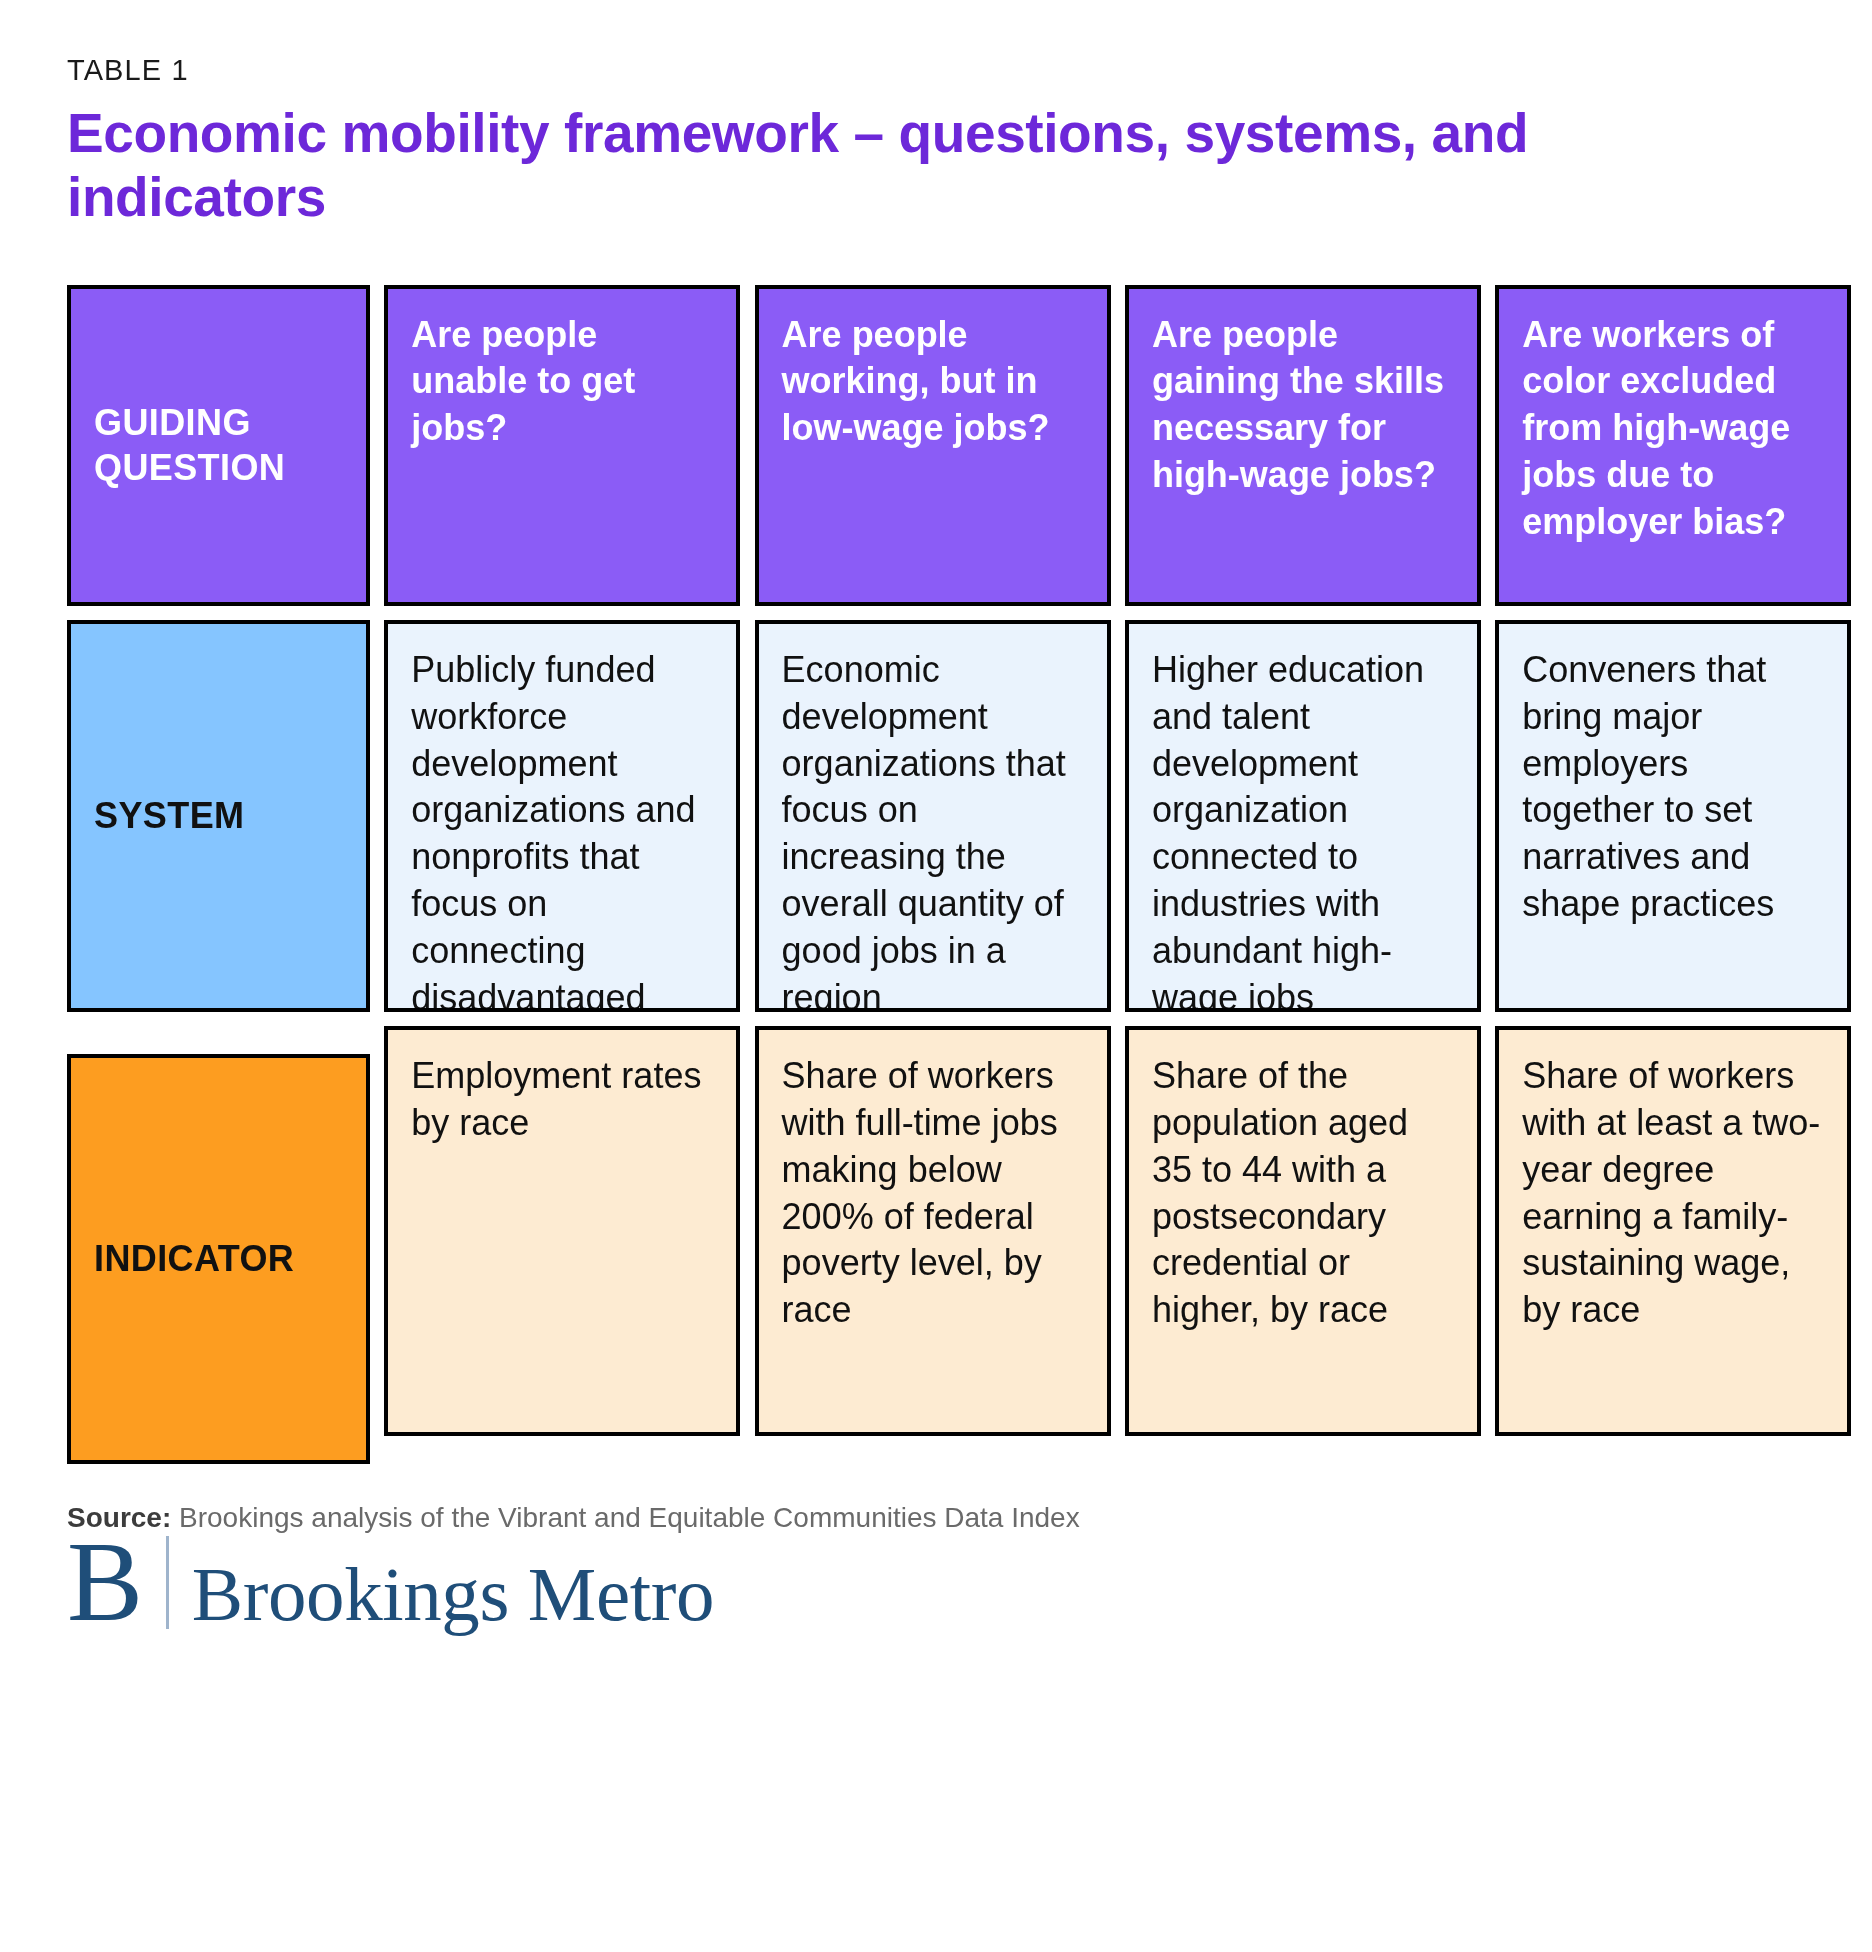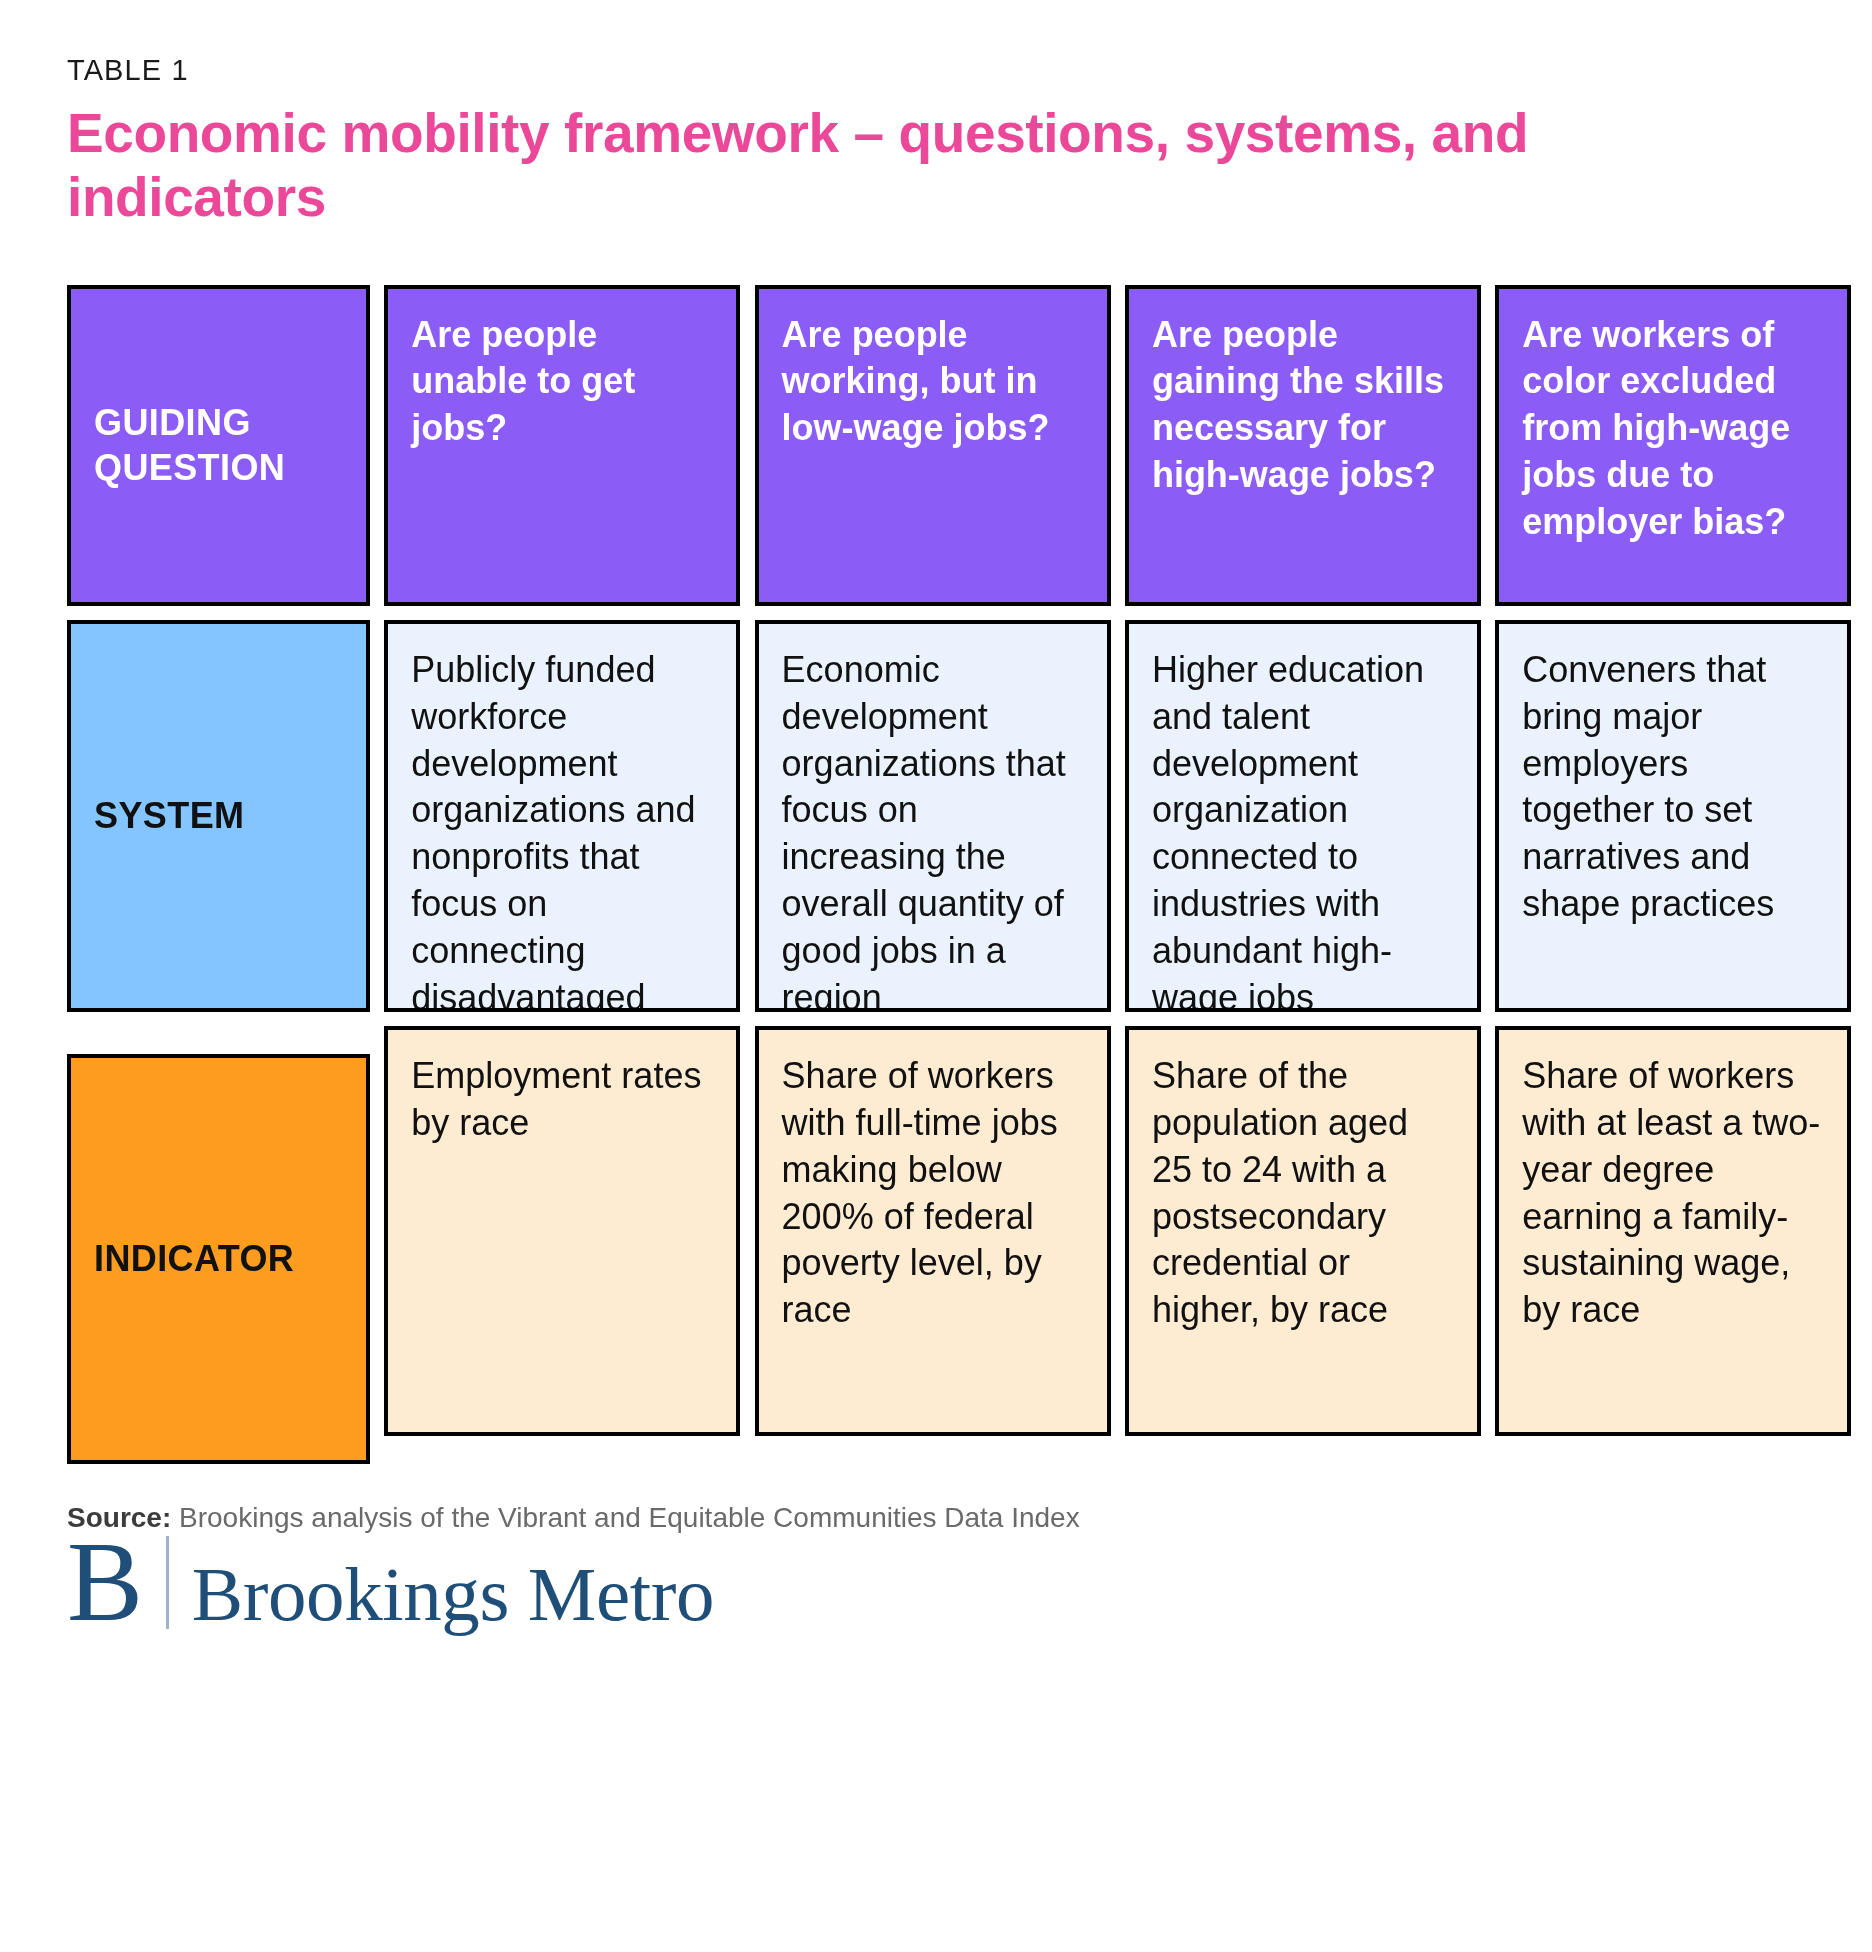--- a/index.html
+++ b/index.html
@@ -31,21 +31,21 @@
     color: #1a1a1a;
     font-weight: 400;
     margin: 0 0 14.3px 0;
     line-height: 1.2;
   }
   .fig-title {
     font-size: 55px;
     font-weight: 700;
     line-height: 1.16;
     letter-spacing: -0.4px;
-    color: #ec4899;
+    color: #6d28d9;
     margin: 0 0 0 0;
     max-width: 1604px;
   }
 
   
   .table-wrap {
     margin-top: 55px;
   }
   .row {
     display: flex;
@@ -219,21 +219,21 @@
       <div class="cell col-label">
         <span class="label-text">INDICATOR</span>
       </div>
       <div class="cell col-body">
         <span>Employment rates by race</span>
       </div>
       <div class="cell col-body">
         <span>Share of workers with full-time jobs making below 200% of federal poverty level, by race</span>
       </div>
       <div class="cell col-body">
-        <span>Share of the population aged 25 to 24 with a postsecondary credential or higher, by race</span>
+        <span>Share of the population aged 35 to 44 with a postsecondary credential or higher, by race</span>
       </div>
       <div class="cell col-body wide">
         <span>Share of workers with at least a two-year degree earning a family-sustaining wage, by race</span>
       </div>
     </div>
 
   </div>
 
   <div class="footer">
     <div class="source">

